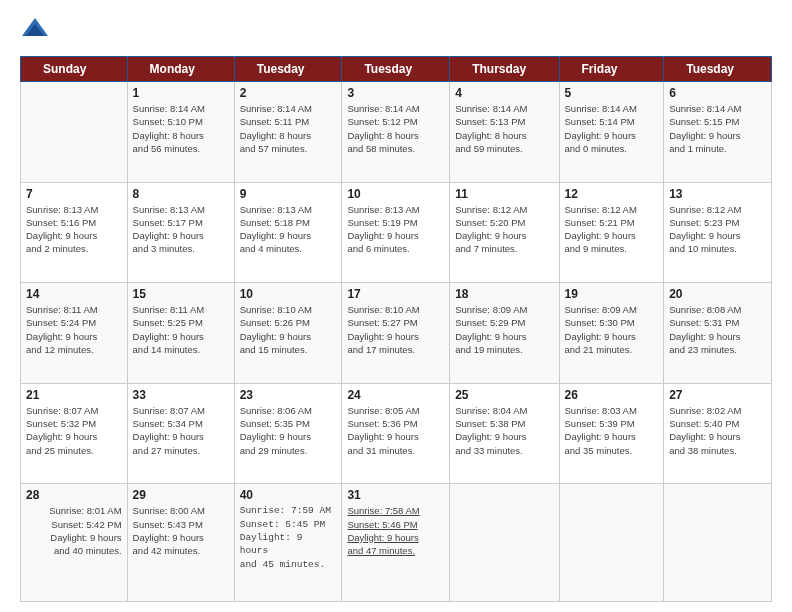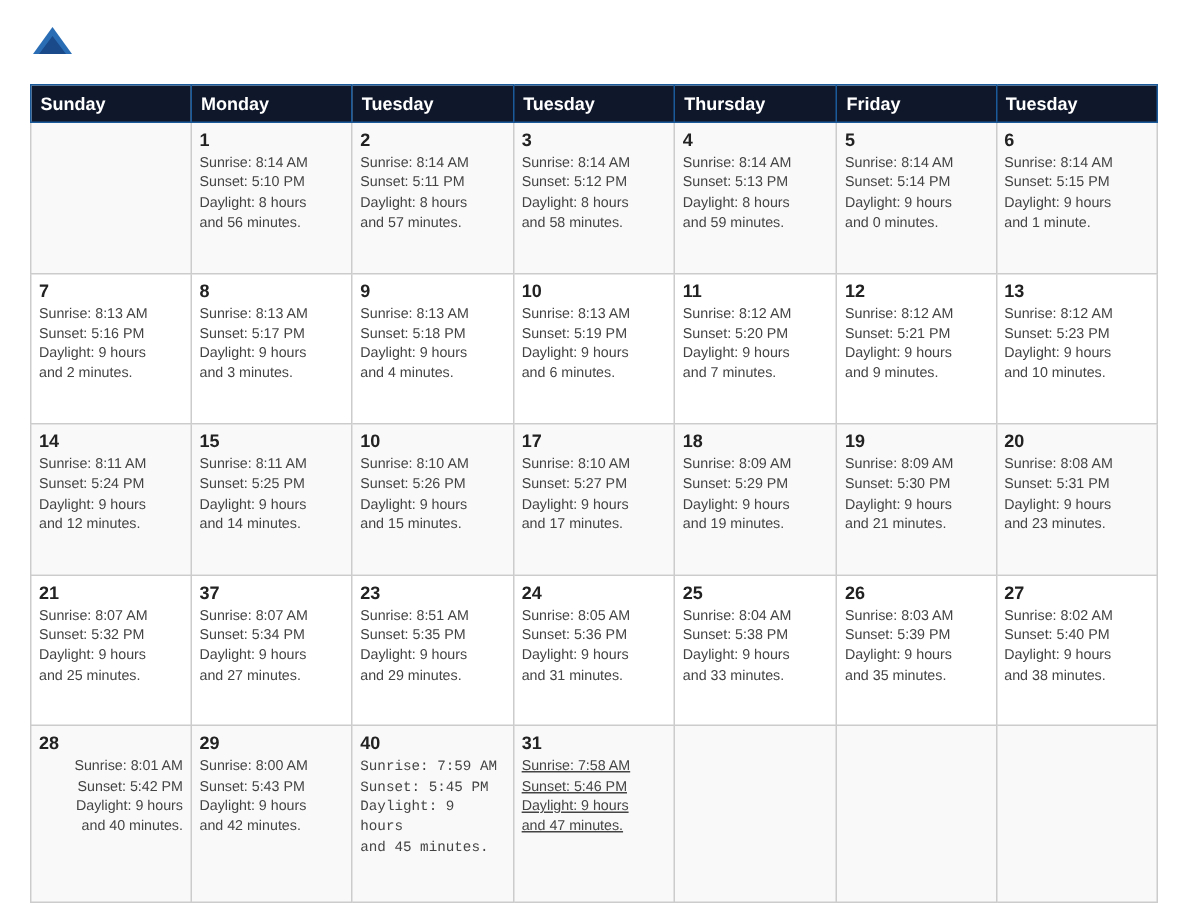--- a/index.html
+++ b/index.html
@@ -59,25 +59,25 @@
     .location {
       font-size: 16px;
       color: #444;
     }
     table {
       width: 100%;
       border-collapse: collapse;
       flex: 1;
     }
     thead tr th {
-      background-color: #0f172a;
+      background-color: #7f1d1d;
       color: #fff;
       font-size: 12px;
       font-weight: bold;
-      padding: 5px 6px;
+      padding: 5px 22px;
       text-align: left;
       border: 1px solid #1a5a9a;
     }
     tbody tr td {
       border: 1px solid #ccc;
       vertical-align: top;
       padding: 4px 5px;
       font-size: 10px;
       color: #333;
       width: 113px;
@@ -289,29 +289,29 @@
         </tr>
         <tr>
           <td>
             <span class="day-number">21</span>
             <div class="day-info" style="white-space: pre-line;">Sunrise: 8:07 AM
 Sunset: 5:32 PM
 Daylight: 9 hours
 and 25 minutes.</div>
           </td>
           <td>
-            <span class="day-number">37</span>
+            <span class="day-number">33</span>
             <div class="day-info" style="white-space: pre-line;">Sunrise: 8:07 AM
 Sunset: 5:34 PM
 Daylight: 9 hours
 and 27 minutes.</div>
           </td>
           <td>
             <span class="day-number">23</span>
-            <div class="day-info" style="white-space: pre-line;">Sunrise: 8:51 AM
+            <div class="day-info" style="white-space: pre-line;">Sunrise: 8:06 AM
 Sunset: 5:35 PM
 Daylight: 9 hours
 and 29 minutes.</div>
           </td>
           <td>
             <span class="day-number">24</span>
             <div class="day-info" style="white-space: pre-line;">Sunrise: 8:05 AM
 Sunset: 5:36 PM
 Daylight: 9 hours
 and 31 minutes.</div>

